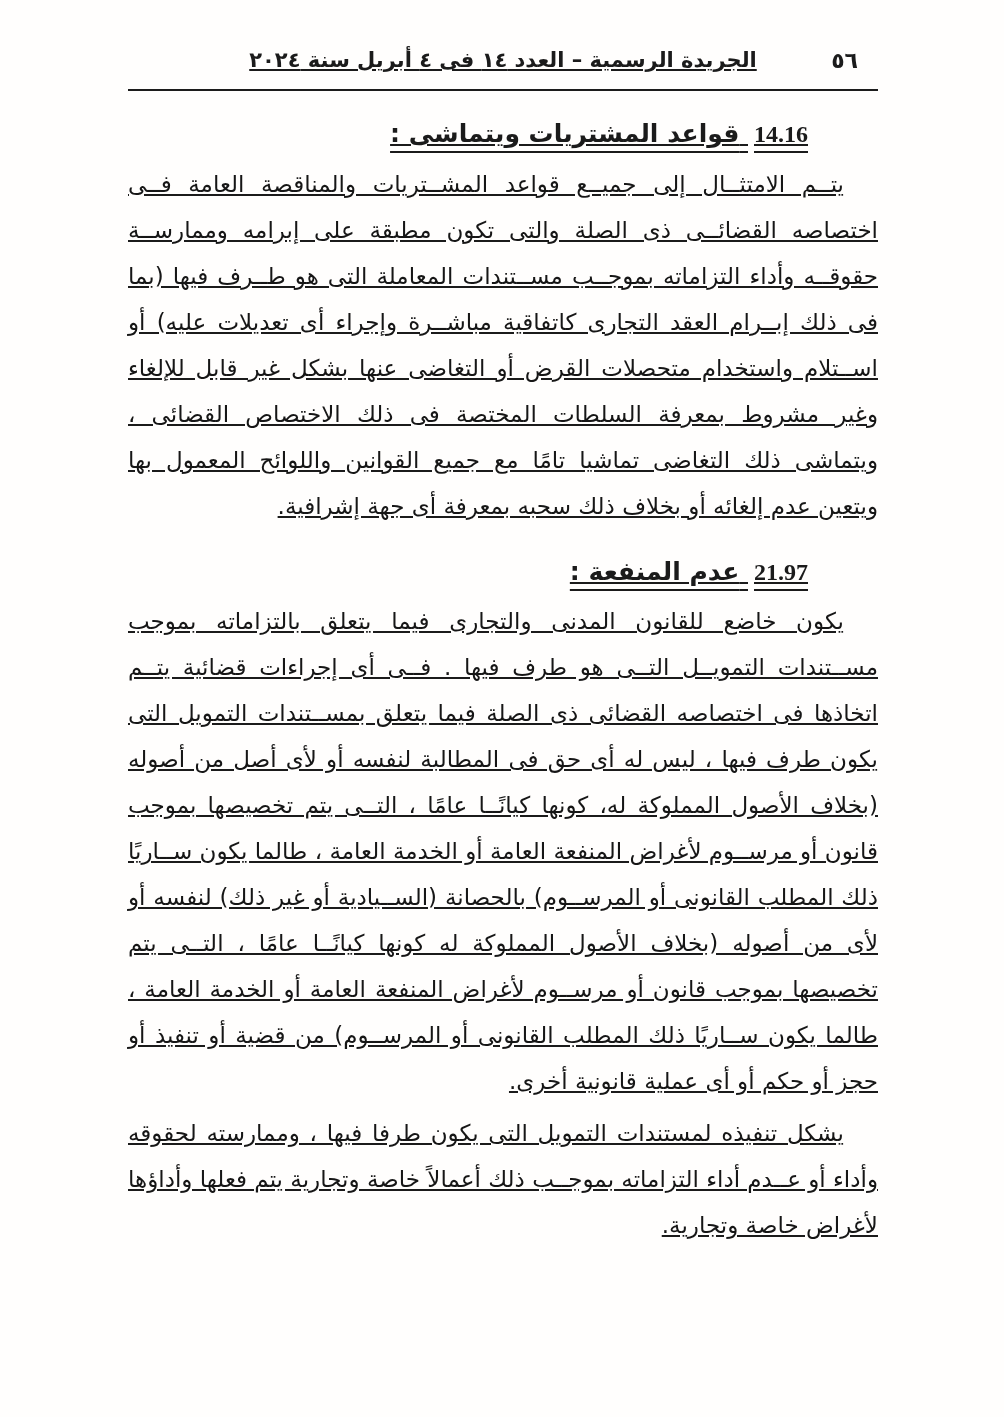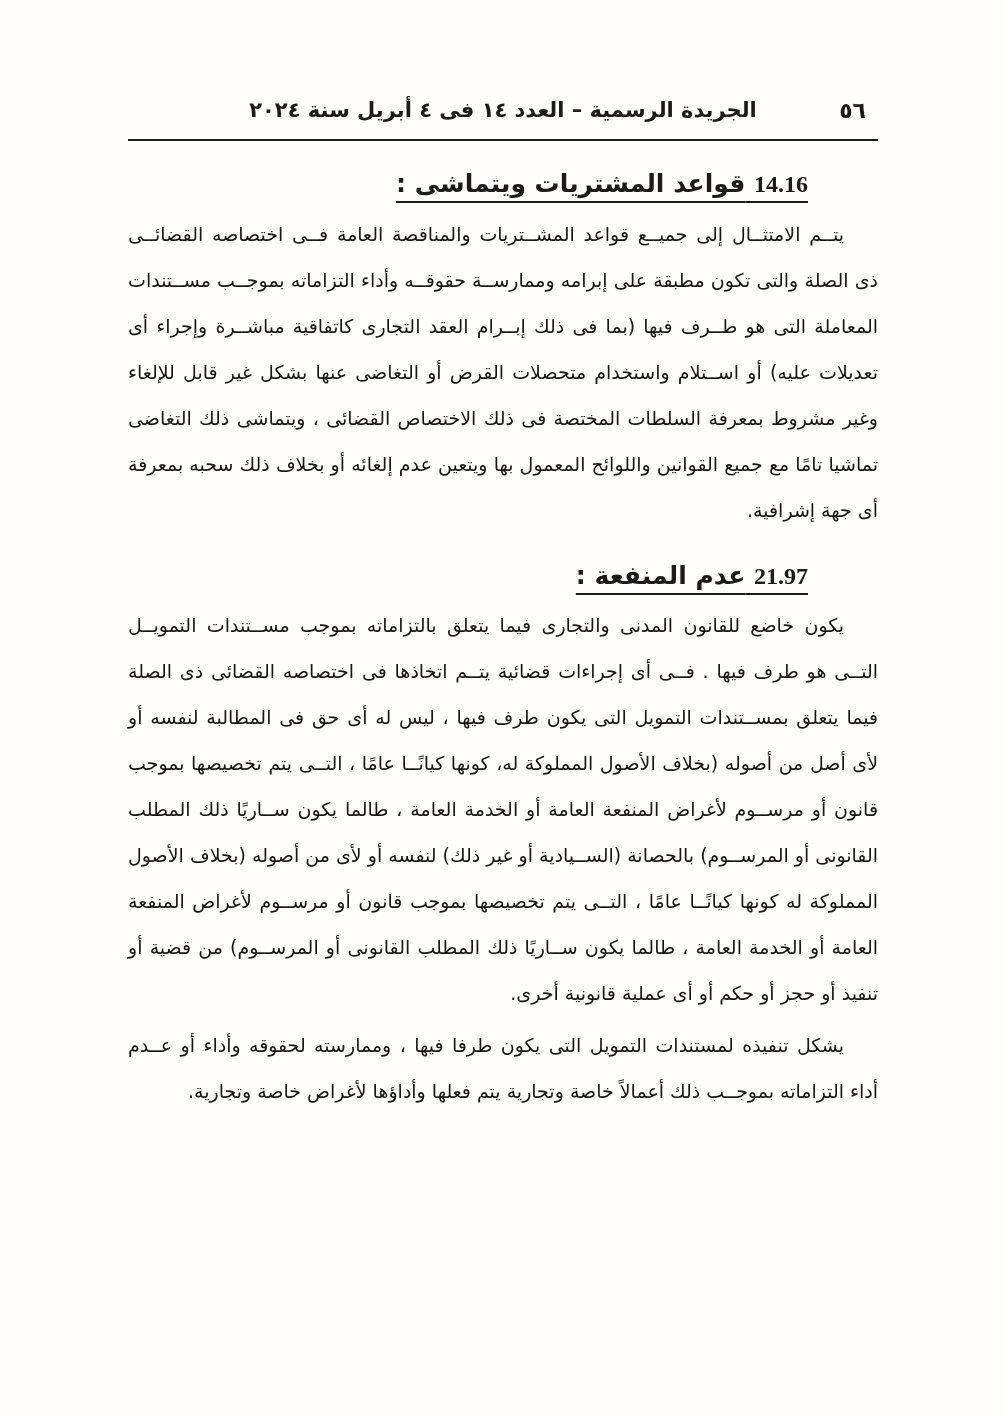--- a/index.html
+++ b/index.html
@@ -12,63 +12,64 @@
     width: 1004px;
     height: 1417px;
     background: #fffefd;
     direction: rtl;
     font-family: "DejaVu Sans", sans-serif;
     color: #1b1b1b;
     overflow: hidden;
     box-sizing: border-box;
   }
   .content {
-    padding: 98px 126px 0 128px;
+    padding: 48px 126px 0 128px;
+    text-decoration: underline;
   }
   .page-header {
     position: relative;
     height: 36px;
   }
   .header-title {
     text-align: center;
     font-size: 21px;
     font-weight: 700;
     white-space: nowrap;
   }
   .page-number {
     position: absolute;
     top: 0;
-    right: 12px;
+    right: 20px;
     font-size: 22px;
     font-weight: 700;
   }
   .rule {
     border-bottom: 2.5px solid #1c1c1c;
     margin-top: 5px;
   }
   .sec-heading {
     margin: 24px 0 8px 0;
     padding-right: 70px;
     font-size: 25px;
     font-weight: 700;
     line-height: 1.5;
     text-decoration: underline;
     text-decoration-thickness: 1.5px;
     text-underline-offset: 9px;
   }
   .sec-num {
     font-family: "Liberation Serif", serif;
     font-size: 24px;
-    margin-left: 0;
+    margin-left: 6px;
     direction: ltr;
     unicode-bidi: embed;
   }
   .body-text {
     margin: 0 0 6px 0;
-    font-size: 19px;
+    font-size: 23px;
     line-height: 46px;
     text-align: justify;
     text-indent: 34px;
     color: #161616;
   }
 </style>
 </head>
 <body>
 
 <div class="page">

